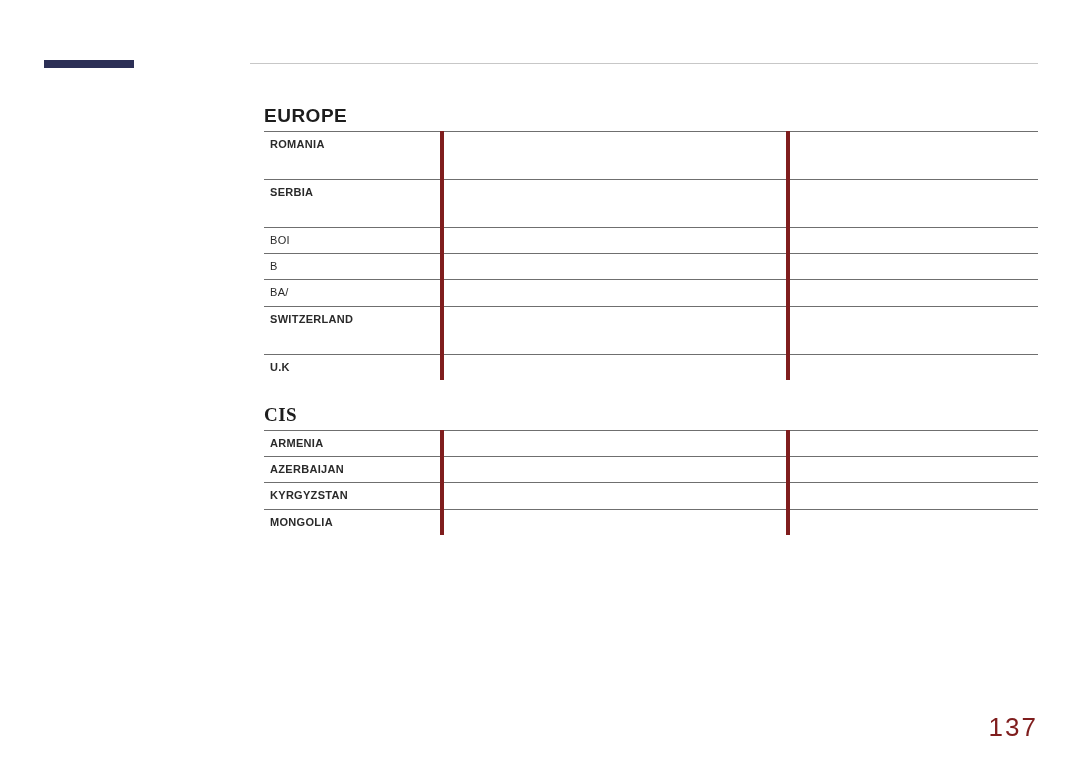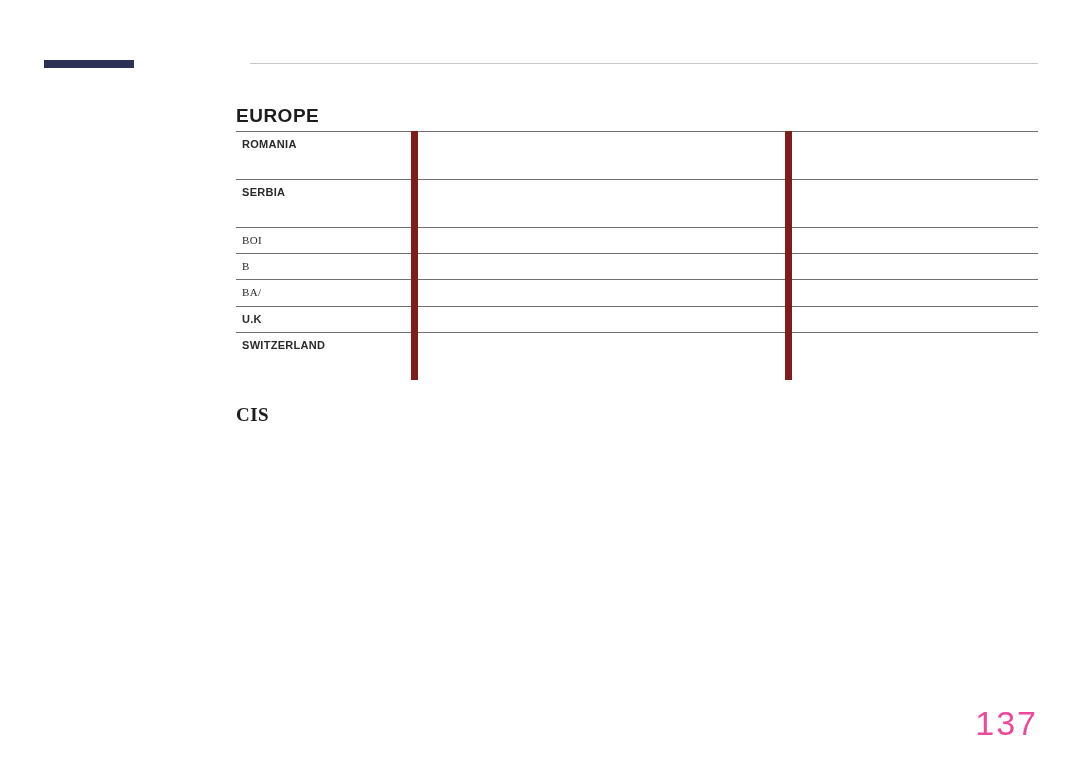--- a/index.html
+++ b/index.html
@@ -28,68 +28,68 @@
       position: absolute;
       top: 63px;
       left: 250px;
       right: 42px;
       height: 1px;
       background: #c7c7c7;
     }
     .content {
       position: absolute;
       top: 95px;
-      left: 236px;
+      left: 264px;
       right: 42px;
     }
     .section-title {
       font-size: 19px;
       font-weight: 700;
       letter-spacing: 0.5px;
       color: #1d1d1d;
       margin-top: 10px;
       margin-bottom: 4px;
     }
     table.data {
       width: 100%;
       border-collapse: collapse;
       table-layout: fixed;
     }
     table.data col.c1 { width: 178px; }
     table.data col.c2 { width: auto; }
     table.data col.c3 { width: 250px; }
     table.data td {
       border-top: 1px solid #6f6f6f;
-      border-right: 7px solid #7f1d1d;
+      border-right: 4px solid #7f1d1d;
       padding: 0 6px;
       vertical-align: top;
       font-size: 11px;
       line-height: 1.2;
     }
     table.data td:last-child { border-right: none; }
     table.data tr.first td { border-top: 1px solid #6f6f6f; }
     .label {
       font-weight: 700;
       text-transform: uppercase;
       letter-spacing: 0.3px;
       color: #2a2a2a;
       padding-top: 6px;
       padding-bottom: 6px;
       display: block;
     }
-    .label.light { font-weight: 400; font-family: Liberation Serif, serif; }
+    .label.light { font-weight: 400; }
     .tall { height: 48px; }
     .short { height: 26px; }
     .page-number {
       position: absolute;
       right: 42px;
       bottom: 20px;
-      font-size: 34px;
+      font-size: 26px;
       font-weight: 300;
-      color: #ec4899;
+      color: #7f1d1d;
       letter-spacing: 2px;
     }
   </style>
 </head>
 <body>
 
 <div class="page">
   <div class="accent-bar"></div>
   <div class="top-rule"></div>
 
@@ -132,43 +132,71 @@
             <td></td>
         </tr>
         <tr>
           <td class="short">
               <span class="label light">BA/</span>
             </td>
           <td></td>
             <td></td>
         </tr>
         <tr>
-          <td class="short">
-              <span class="label">U.K</span>
-            </td>
-          <td></td>
-            <td></td>
-        </tr>
-        <tr>
           <td class="tall">
               <span class="label">SWITZERLAND</span>
+            </td>
+          <td></td>
+            <td></td>
+        </tr>
+        <tr>
+          <td class="short">
+              <span class="label">U.K</span>
             </td>
           <td></td>
             <td></td>
         </tr>
       </tbody>
     </table>
 
     <div class="section-title" style="margin-top:24px;font-family:Liberation Serif, serif;">CIS</div>
     <table class="data">
       <colgroup>
           <col class="c1">
           <col class="c2">
           <col class="c3">
         </colgroup>
       <tbody>
+        <tr class="first">
+          <td class="short">
+              <span class="label">ARMENIA</span>
+            </td>
+          <td></td>
+            <td></td>
+        </tr>
+        <tr>
+          <td class="short">
+              <span class="label">AZERBAIJAN</span>
+            </td>
+          <td></td>
+            <td></td>
+        </tr>
+        <tr>
+          <td class="short">
+              <span class="label">KYRGYZSTAN</span>
+            </td>
+          <td></td>
+            <td></td>
+        </tr>
+        <tr>
+          <td class="short">
+              <span class="label">MONGOLIA</span>
+            </td>
+          <td></td>
+            <td></td>
+        </tr>
       </tbody>
     </table>
 
   </div>
 
   <div class="page-number">137</div>
 </div>
 
 </body></html>

